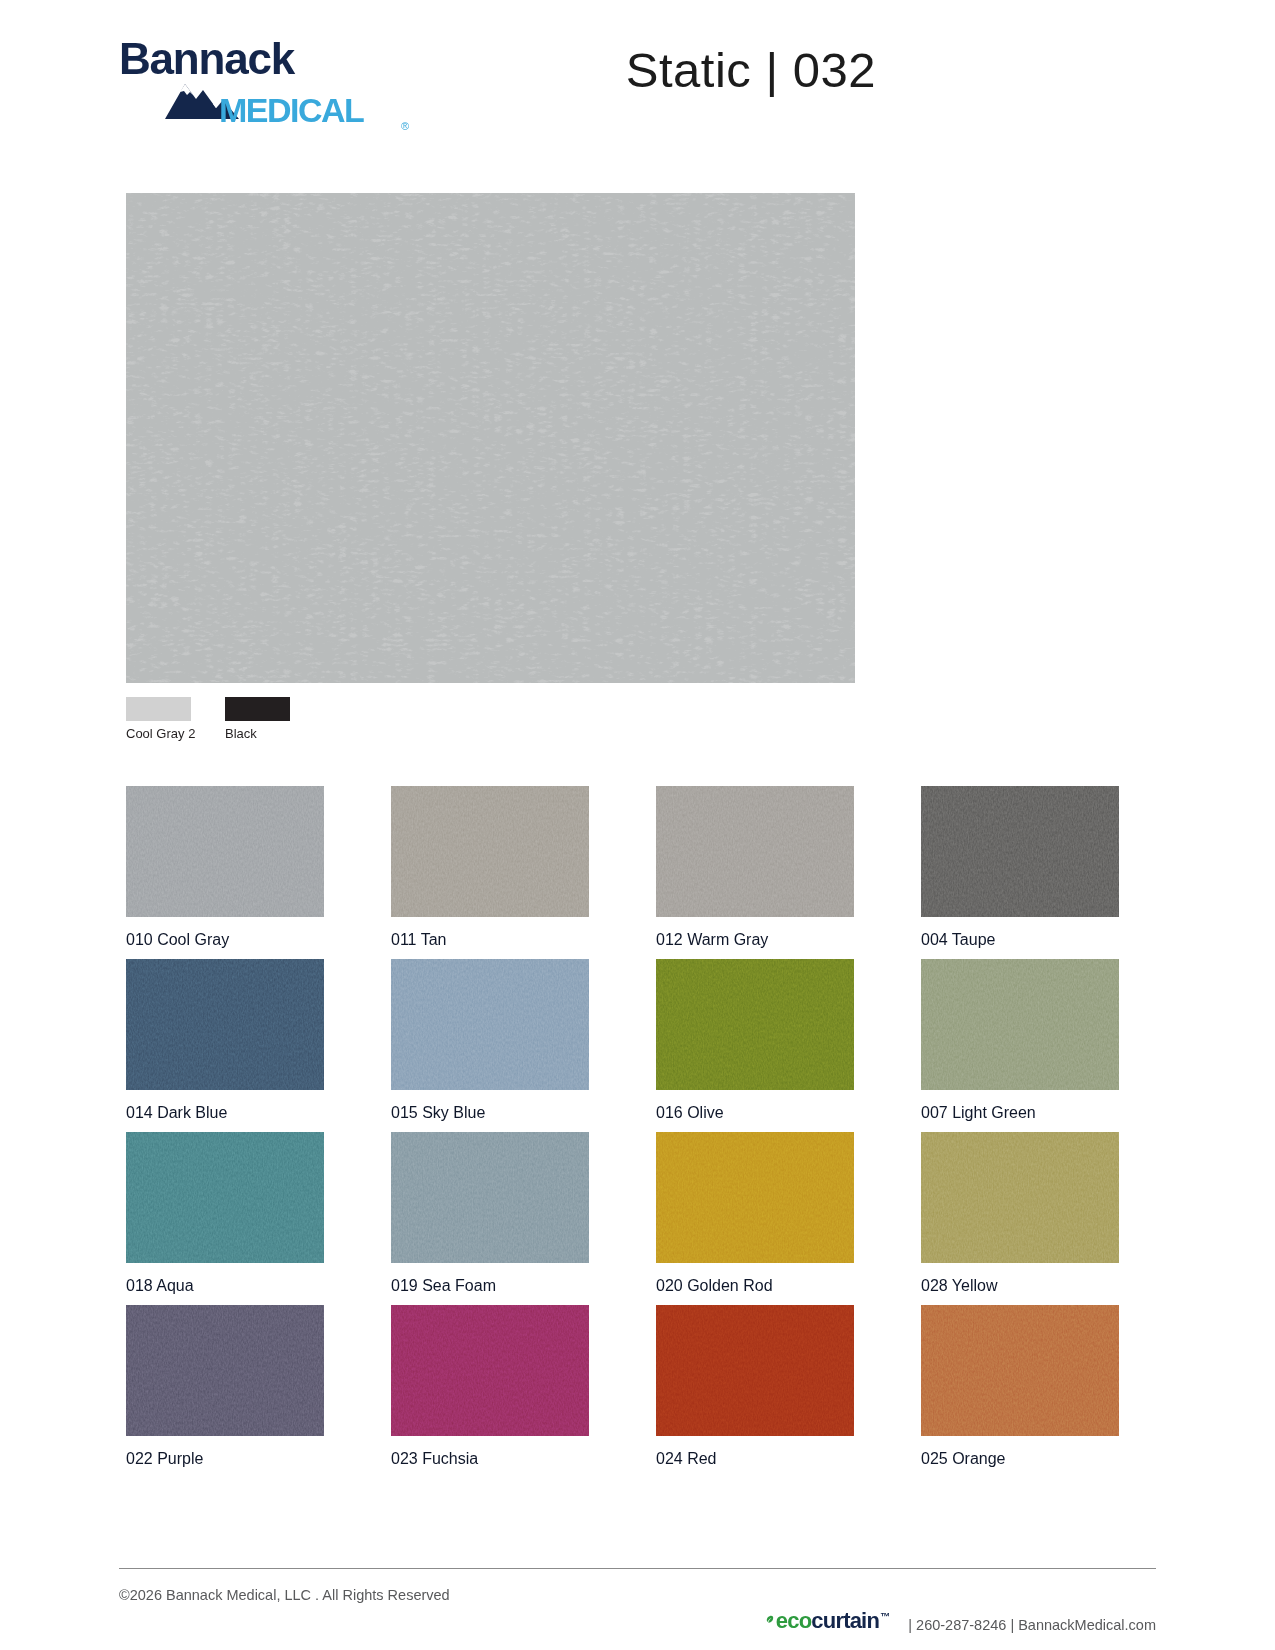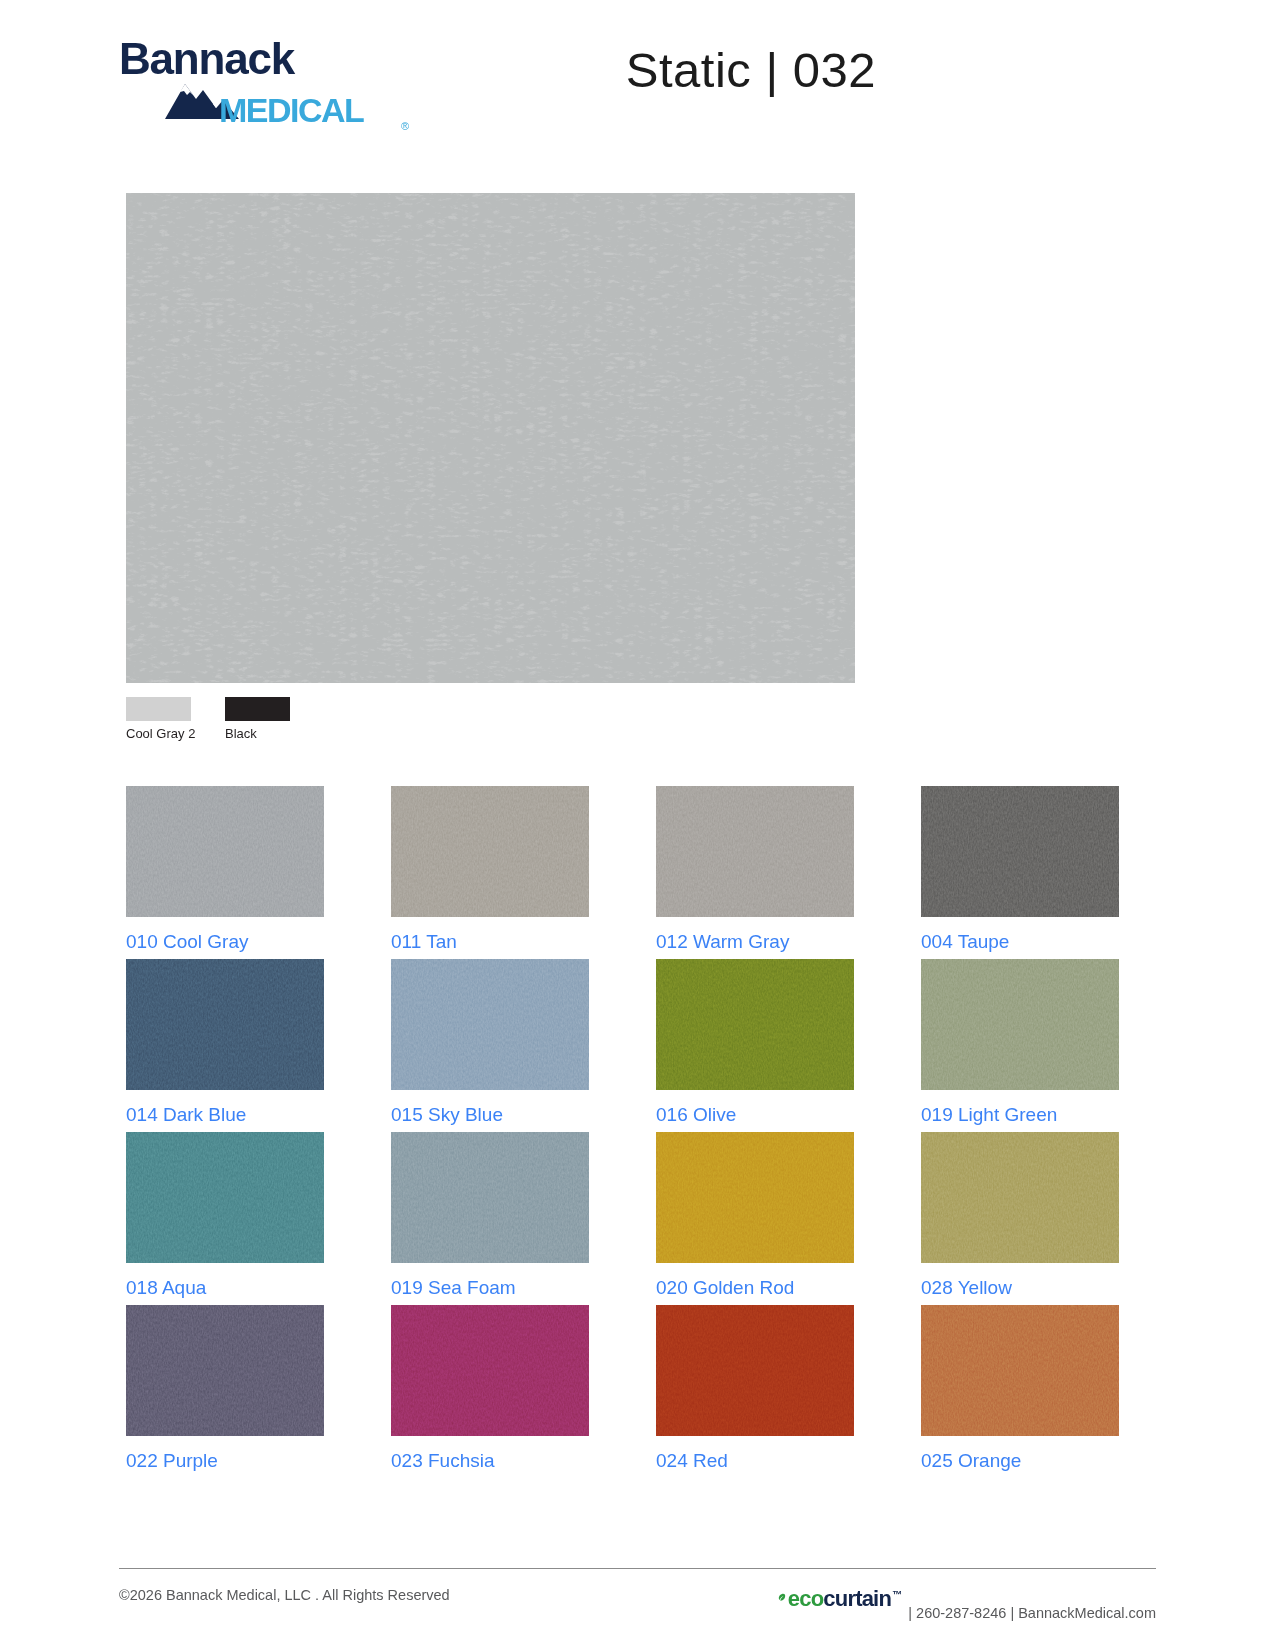--- a/index.html
+++ b/index.html
@@ -158,22 +158,22 @@
   .cell-2 { left: 530px; }
   .cell-3 { left: 795px; }
   .cell-swatch {
     width: 198px;
     height: 131px;
     position: relative;
     overflow: hidden;
   }
   .cell-label {
     margin-top: 14px;
-    font-size: 19px;
-    color: #3b82f6;
+    font-size: 16px;
+    color: #0f172a;
     font-family: "Liberation Sans", sans-serif;
     white-space: nowrap;
   }
 
   
   .footer-rule {
     position: absolute;
     left: 119px;
     top: 1568px;
     width: 1037px;
@@ -192,24 +192,24 @@
     left: 0;
     top: 4px;
     font-size: 14.5px;
     color: #58595b;
     font-family: "Liberation Sans", sans-serif;
     white-space: nowrap;
   }
   .footer-right {
     position: absolute;
     right: 0;
-    top: 2px;
+    top: 14px;
     display: flex;
-    align-items: flex-start;
-    gap: 0px;
+    align-items: flex-end;
+    gap: 12px;
     white-space: nowrap;
   }
   .eco-logo {
     display: inline-flex;
     align-items: baseline;
     font-family: "Liberation Sans", sans-serif;
     font-weight: bold;
     font-size: 22px;
     letter-spacing: -0.8px;
     position: relative;
@@ -405,21 +405,21 @@
               <defs>
                 <filter id="n52" x="0" y="0" width="100%" height="100%">
                   <feTurbulence type="fractalNoise" baseFrequency="0.8 0.35" numOctaves="3" seed="52" result="t"></feTurbulence>
                   <feColorMatrix in="t" type="matrix" values="0 0 0 0 0  0 0 0 0 0  0 0 0 0 0  0 0 0 0.30 0"></feColorMatrix>
                 </filter>
               </defs>
               <rect width="198" height="131" fill="#a8b096"></rect>
               <rect width="198" height="131" filter="url(#n52)" style="mix-blend-mode:overlay"></rect>
             </svg>
           </div>
-        <div class="cell-label">019 Light Green</div>
+        <div class="cell-label">007 Light Green</div>
       </div>
     </div>
 
     <div class="grid-row">
       <div class="cell cell-0">
         <div class="cell-swatch" style="background: rgb(94, 155, 160);">
             <svg width="100%" height="100%" viewBox="0 0 198 131" preserveAspectRatio="none" style="position:absolute;inset:0">
               <defs>
                 <filter id="n59" x="0" y="0" width="100%" height="100%">
                   <feTurbulence type="fractalNoise" baseFrequency="0.8 0.35" numOctaves="3" seed="59" result="t"></feTurbulence>

